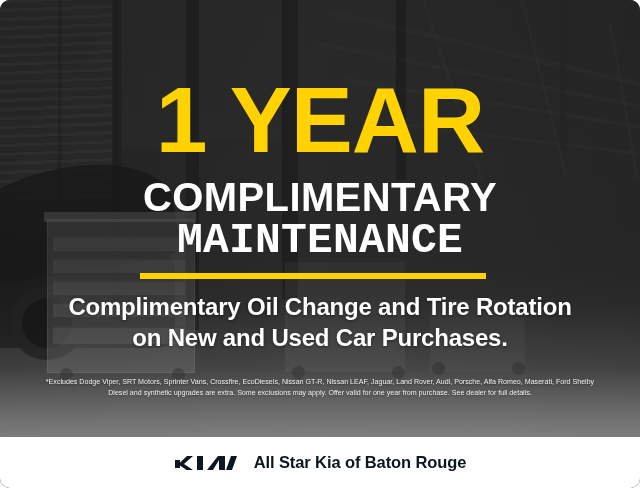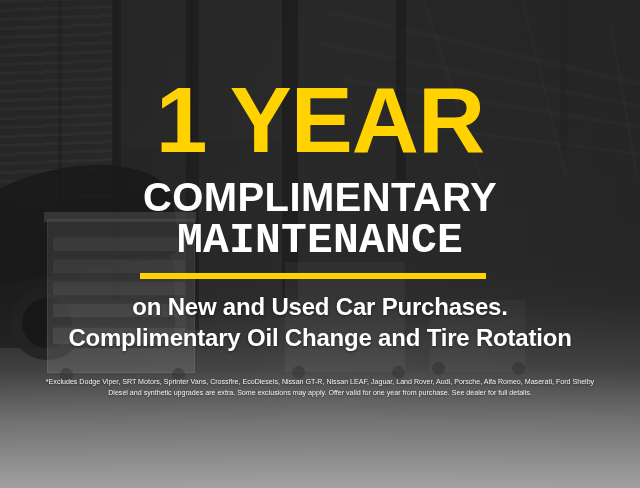--- a/index.html
+++ b/index.html
@@ -10,20 +10,21 @@
   body {
     font-family: "Liberation Sans", sans-serif;
   }
 
   .banner {
     position: relative;
     width: 640px;
     height: 488px;
     overflow: hidden;
     background: #3a3a3a;
+    border-radius: 10px;
   }
 
   
   .photo {
     position: absolute;
     inset: 0;
     overflow: hidden;
     background:
       linear-gradient(180deg,
         rgba(40,40,40,0.00) 0%,
@@ -325,24 +326,38 @@
     <div class="headline-year">1 YEAR</div>
 
     <div class="headline-sub">
       <span class="l1">COMPLIMENTARY</span>
       <span class="l2">MAINTENANCE</span>
     </div>
 
     <div class="divider"></div>
 
     <div class="subcopy">
+      <div>Complimentary Oil Change and Tire Rotation</div>
       <div>on New and Used Car Purchases.</div>
-      <div>Complimentary Oil Change and Tire Rotation</div>
     </div>
 
     <div class="disclaimer">
       <div>*Excludes Dodge Viper, SRT Motors, Sprinter Vans, Crossfire, EcoDiesels, Nissan GT-R, Nissan LEAF, Jaguar, Land Rover, Audi, Porsche, Alfa Romeo, Maserati, Ford Shelby</div>
       <div>Diesel and synthetic upgrades are extra. Some exclusions may apply. Offer valid for one year from purchase. See dealer for full details.</div>
     </div>
   </div>
 
+  <div class="footer">
+    <svg class="kia-logo" width="64" height="20" viewBox="0 0 128 40" aria-hidden="true">
+      <g fill="#0B1722">
+
+        <path d="M2 14 L12 14 L12 19 L26 6 L38 6 L20 22 L38 34 L25 34 L12 25 L12 30 L2 30 Z"></path>
+
+        <path d="M46 34 L58 34 L58 6 L46 6 Z"></path>
+
+        <path d="M66 34 L78 34 L90 14 L90 34 L102 34 L102 6 L88 6 Z"></path>
+        <path d="M104 34 L116 34 L126 6 L114 6 Z"></path>
+      </g>
+    </svg>
+    <div class="dealer-name">All Star Kia of Baton Rouge</div>
+  </div>
 
 </div>
 
 </body></html>

